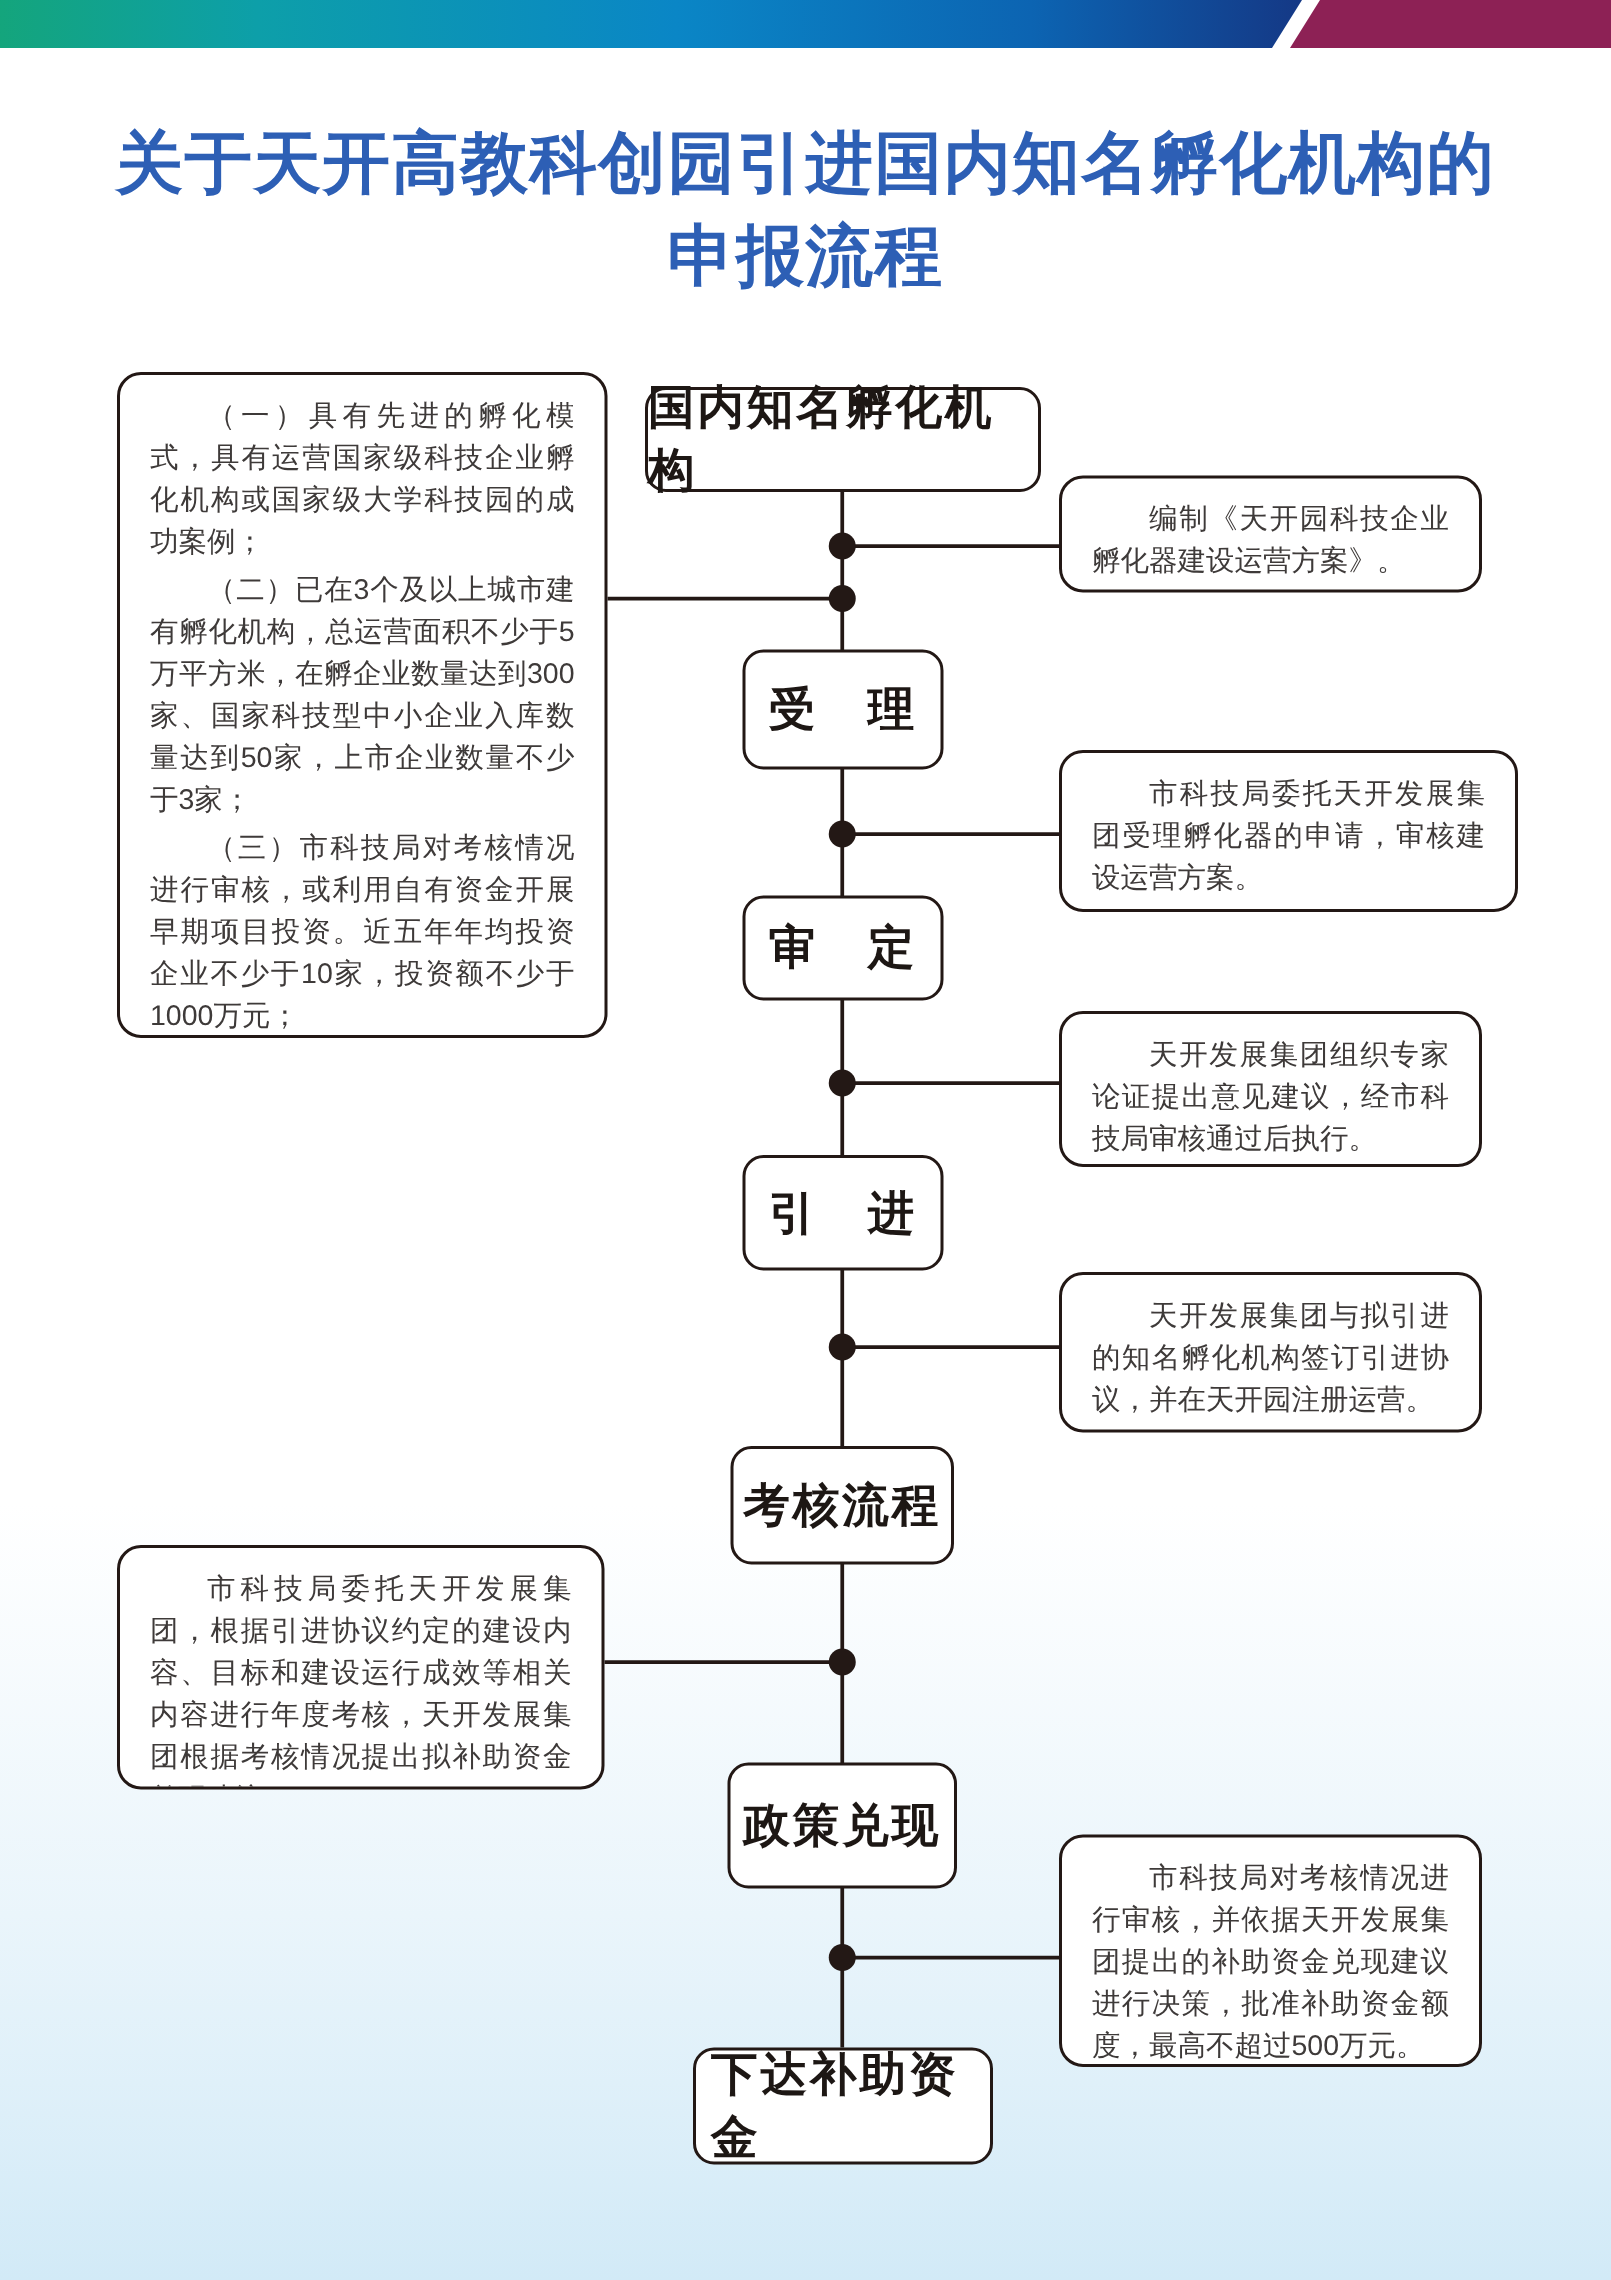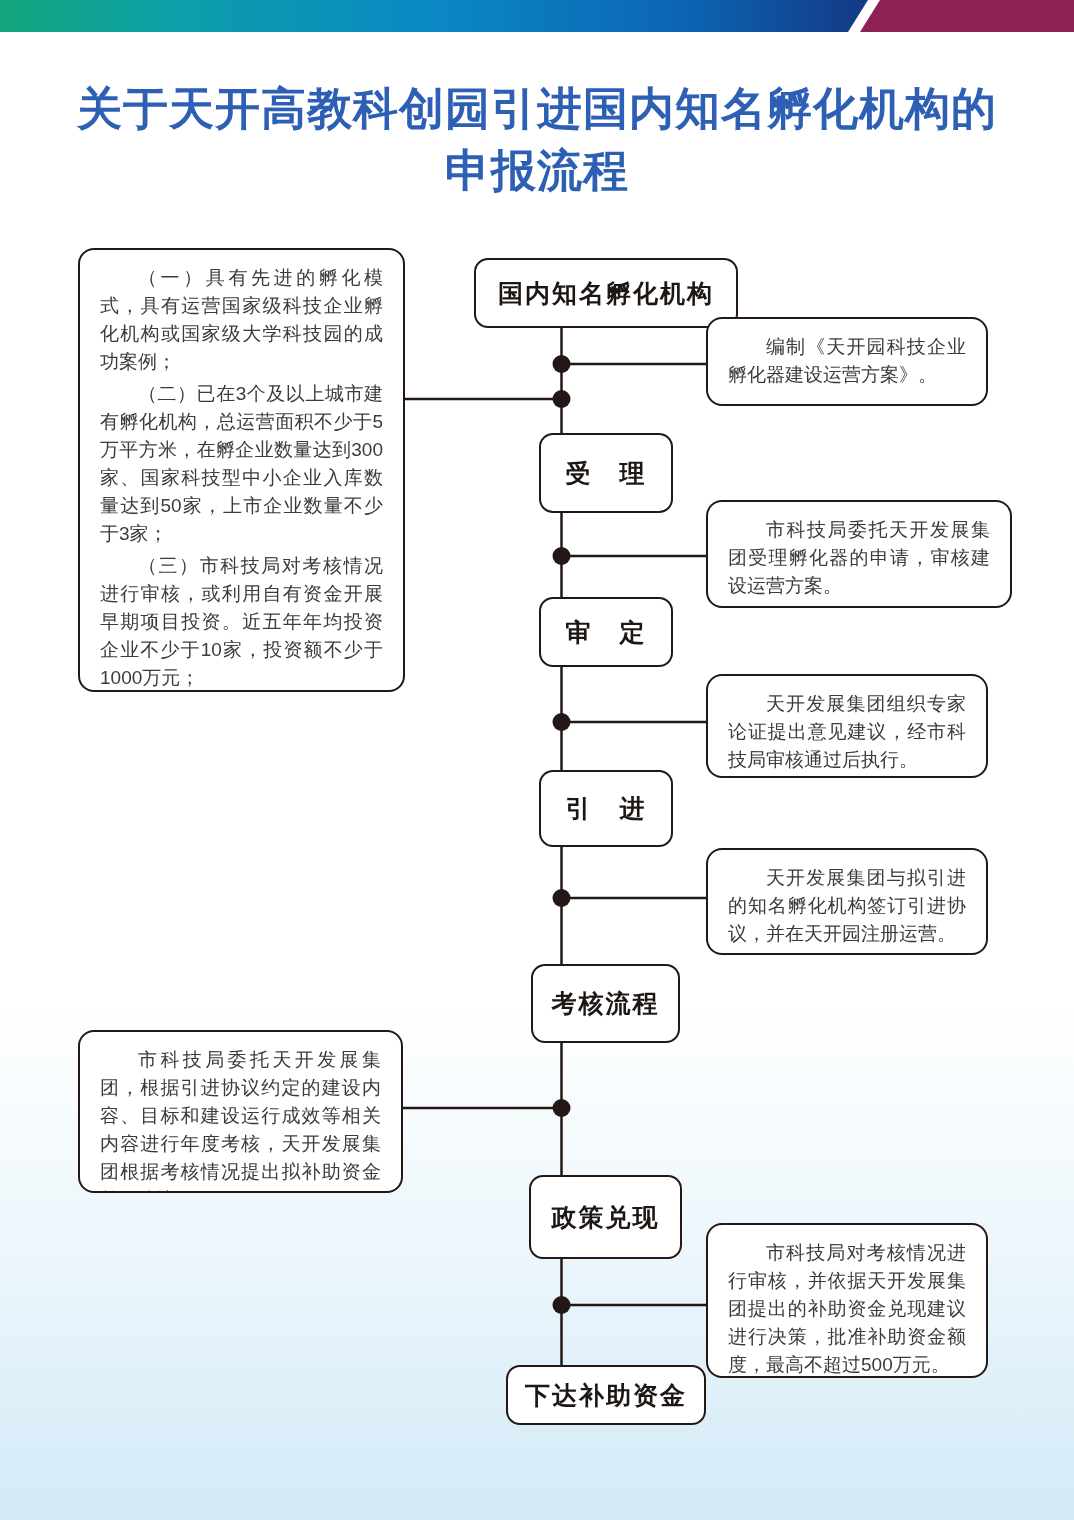--- a/index.html
+++ b/index.html
@@ -36,23 +36,22 @@
   }
   
   .connector-svg{position:absolute;top:0;left:0;width:1074px;height:1520px;z-index:1;}
   .flow-node{
     position:absolute;z-index:2;
     background:#ffffff;
     border:2.5px solid #231815;
     border-radius:14px;
     display:flex;align-items:center;justify-content:center;
     color:#1d1714;
-    font-weight:700;font-size:25px;letter-spacing:2px;
+    font-weight:700;font-size:31px;letter-spacing:2px;
     box-sizing:border-box;
-    margin-left:44px;
   }
   .note-box{
     position:absolute;z-index:2;
     background:#ffffff;
     border:2px solid #231815;
     border-radius:16px;
     box-sizing:border-box;
     color:#3e3a39;
     font-size:19px;line-height:28px;
     padding:10px 16px;
@@ -60,25 +59,25 @@
     overflow:hidden;
   }
   .note-box p{margin:4px;text-indent:2em;}
   
   .node-start   {left:430px;top:258px;width:264px;height:70px;}
   .node-accept  {left:495px;top:433px;width:134px;height:80px;justify-content:center;}
   .node-review  {left:495px;top:597px;width:134px;height:70px;}
   .node-intro   {left:495px;top:770px;width:134px;height:77px;}
   .node-assess  {left:487px;top:964px;width:149px;height:79px;}
   .node-policy  {left:485px;top:1175px;width:153px;height:84px;}
-  .node-grant   {left:462px;top:1365px;width:200px;height:60px;}
+  .node-grant   {left:462px;top:1365px;width:200px;height:78px;padding-left:10px;}
   
   .note-criteria{left:78px;top:248px;width:327px;height:444px;}
   .note-annual  {left:78px;top:1030px;width:325px;height:163px;}
-  .note-r1{left:706px;top:317px;width:282px;height:89px;}
+  .note-r1{left:706px;top:317px;width:282px;height:78px;}
   .note-r2{left:706px;top:500px;width:306px;height:108px;}
   .note-r3{left:706px;top:674px;width:282px;height:104px;}
   .note-r4{left:706px;top:848px;width:282px;height:107px;}
   .note-r5{left:706px;top:1223px;width:282px;height:155px;}
 </style>
 </head>
 <body>
 
 <div class="canvas">
 

